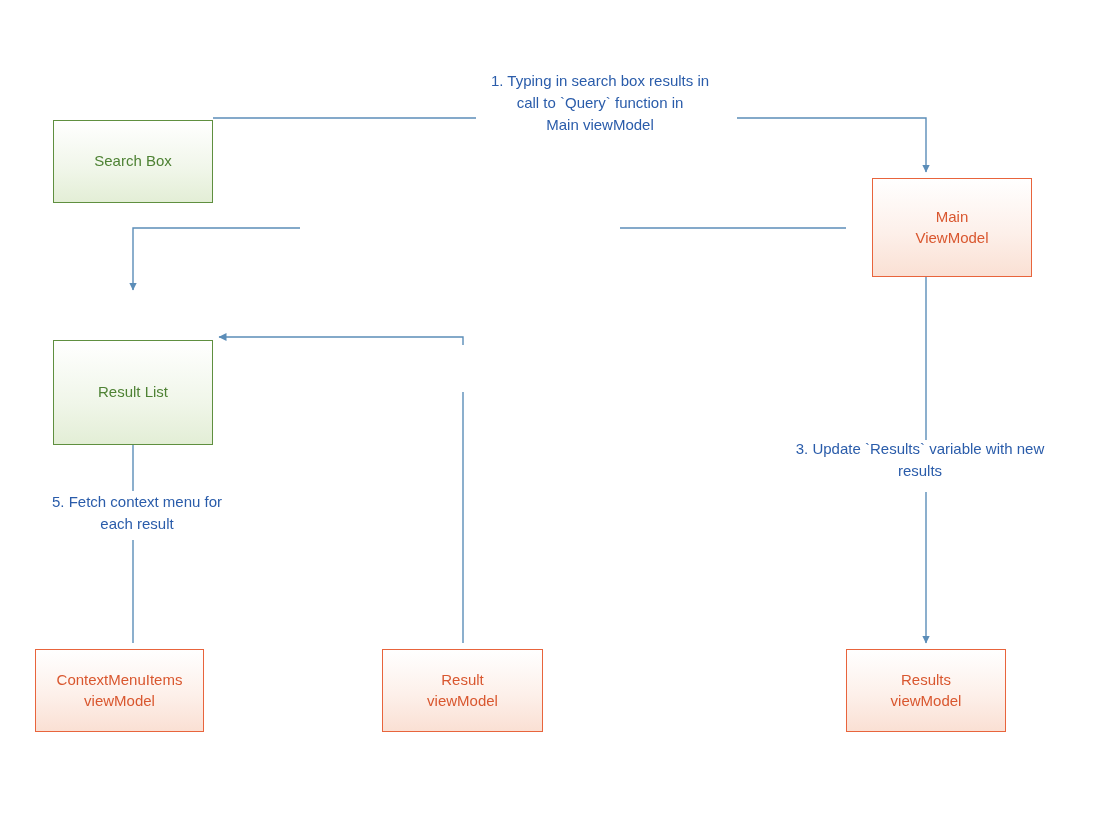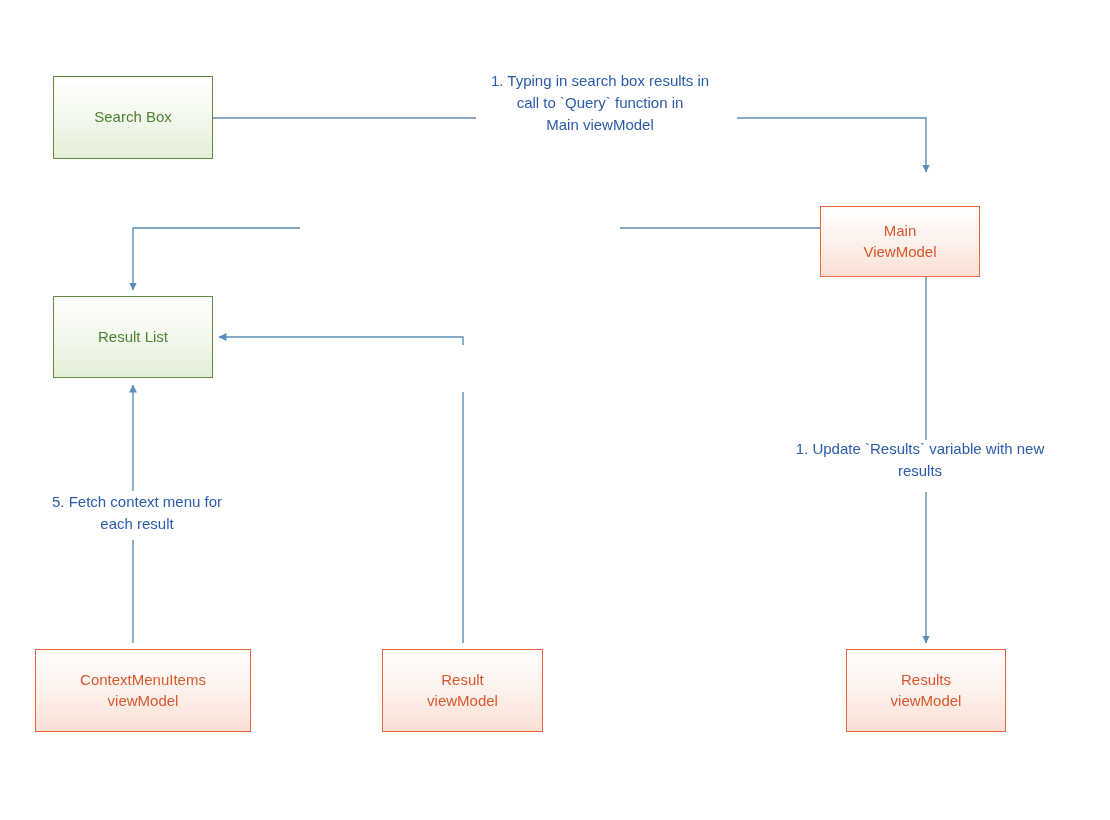--- a/index.html
+++ b/index.html
@@ -35,20 +35,21 @@
     font-size: 15px;
     line-height: 1.35;
     border-width: 1px;
     border-style: solid;
     white-space: pre-line;
   }
   .node.green {
     border-color: #5f8f3f;
     color: #4e8234;
     background: linear-gradient(to bottom, #ffffff 0%, #f0f6e9 60%, #e3eed6 100%);
+    margin-top: 44px;
   }
   .node.orange {
     border-color: #e8643c;
     color: #d9572f;
     background: linear-gradient(to bottom, #ffffff 0%, #fdf0ea 55%, #fae0d4 100%);
   }
   .label {
     position: absolute;
     color: #2a5caa;
     font-size: 15px;
@@ -82,39 +83,39 @@
       <path d="M463,643 L463,392"></path>
       <path d="M463,345 L463,337 L219,337" marker-end="url(#arrow)"></path>
 
       <path d="M133,643 L133,540"></path>
       <path d="M133,491 L133,385" marker-end="url(#arrow)"></path>
     </g>
   </svg>
 
   <div class="node green" style="left:53px; top:76px; width:160px; height:83px;">Search Box</div>
 
-  <div class="node orange" style="left:820px; top:178px; width:160px; height:71px;margin-top:28px;">Main
+  <div class="node orange" style="left:872px; top:178px; width:160px; height:99px;">Main
 ViewModel</div>
 
-  <div class="node green" style="left:53px; top:296px; width:160px; height:82px;">Result List</div>
+  <div class="node green" style="left:53px; top:296px; width:160px; height:105px;">Result List</div>
 
-  <div class="node orange" style="left:35px; top:649px; width:216px; height:83px;">ContextMenuItems
+  <div class="node orange" style="left:35px; top:649px; width:169px; height:83px;">ContextMenuItems
 viewModel</div>
 
   <div class="node orange" style="left:382px; top:649px; width:161px; height:83px;text-align:center;">Result
 viewModel</div>
 
   <div class="node orange" style="left:846px; top:649px; width:160px; height:83px;">Results
 viewModel</div>
 
   <div class="label" style="left:440px; top:70px; width:320px;">1. Typing in search box results in
 call to `Query` function in
 Main viewModel</div>
 
-  <div class="label" style="left:745px; top:438px; width:350px;">1. Update `Results` variable with new
+  <div class="label" style="left:745px; top:438px; width:350px;">3. Update `Results` variable with new
 results</div>
 
 
 
   <div class="label" style="left:-8px; top:491px; width:290px;">5. Fetch context menu for
 each result</div>
 
 </div>
 
 </body></html>

